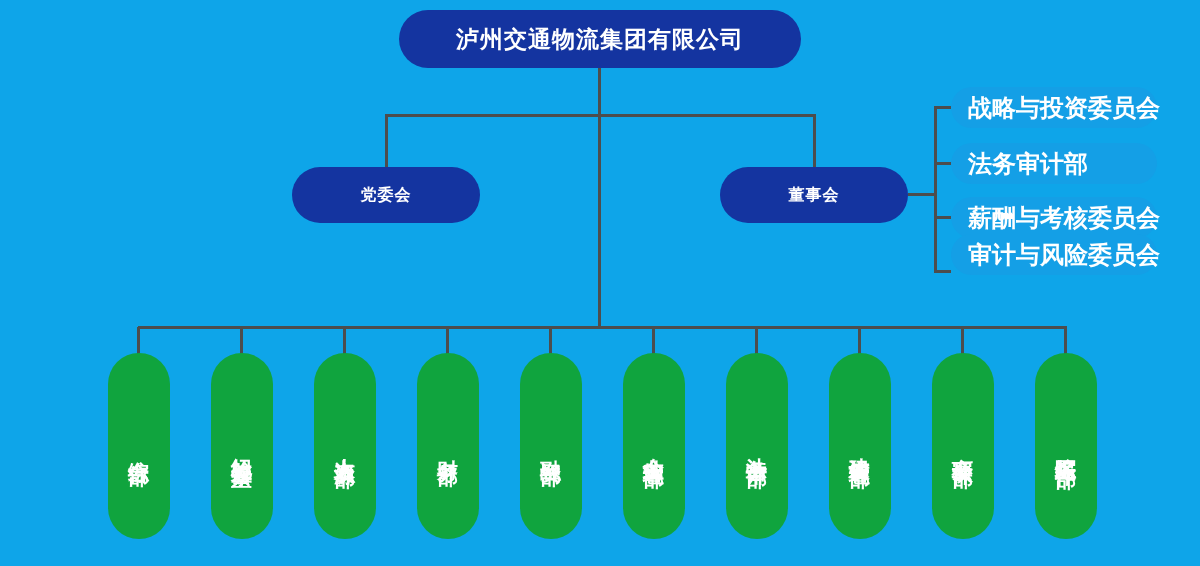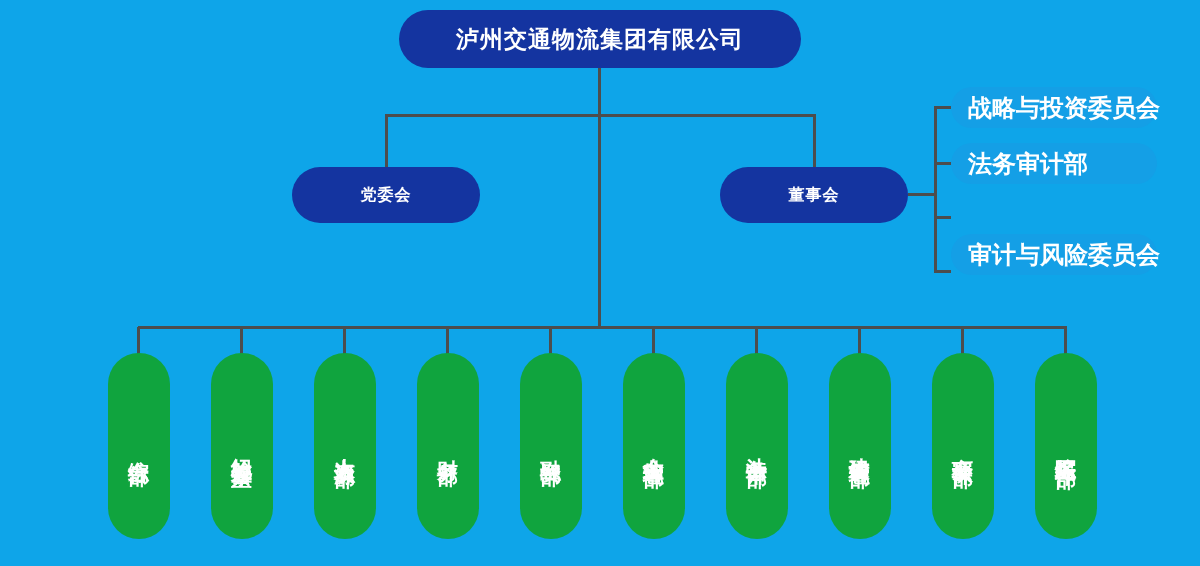--- a/index.html
+++ b/index.html
@@ -66,20 +66,21 @@
   <div class="line" style="left:934px;top:216px;width:17px;height:3px;"></div>
   <div class="line" style="left:934px;top:270px;width:17px;height:3px;"></div>
 
   <div class="node root">泸州交通物流集团有限公司</div>
 
   <div class="node l2 party">党委会</div>
   <div class="node l2 board">董事会</div>
 
   <div class="node committee c0">战略与投资委员会</div>
   <div class="node committee c1">法务审计部</div>
+  <div class="node committee c2">薪酬与考核委员会</div>
   <div class="node committee c3">审计与风险委员会</div>
 
   <div class="node dept d0">
       <span class="vtext">综合部</span>
     </div>
   <div class="node dept d1">
       <span class="vtext">纪检监察室</span>
     </div>
   <div class="node dept d2">
       <span class="vtext">人力资源部</span>

